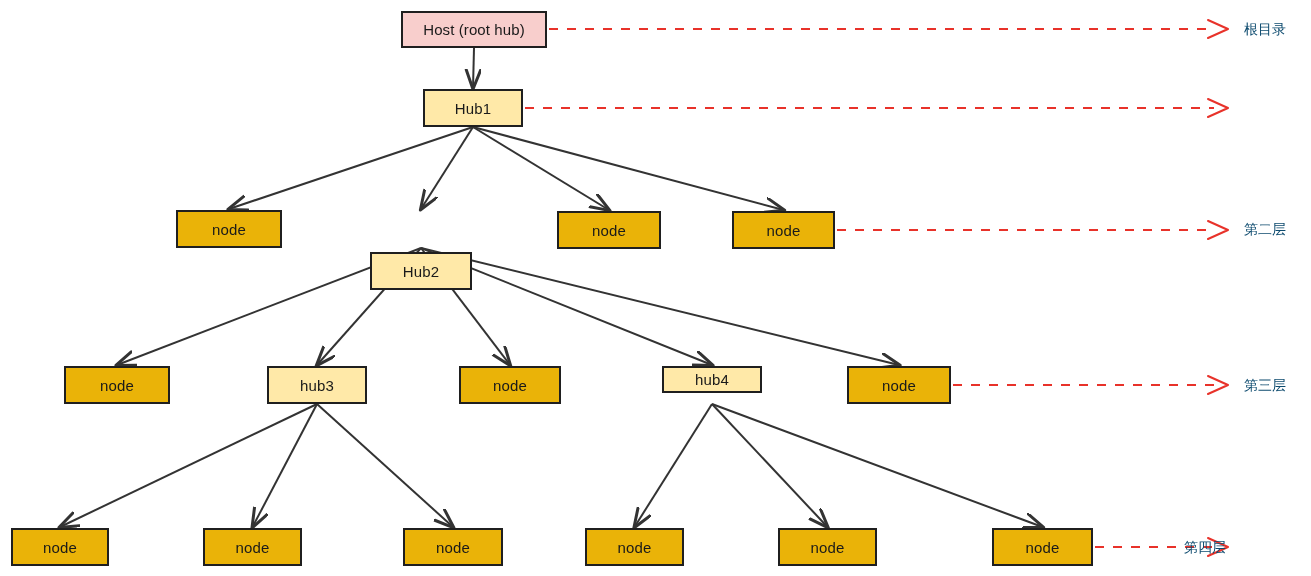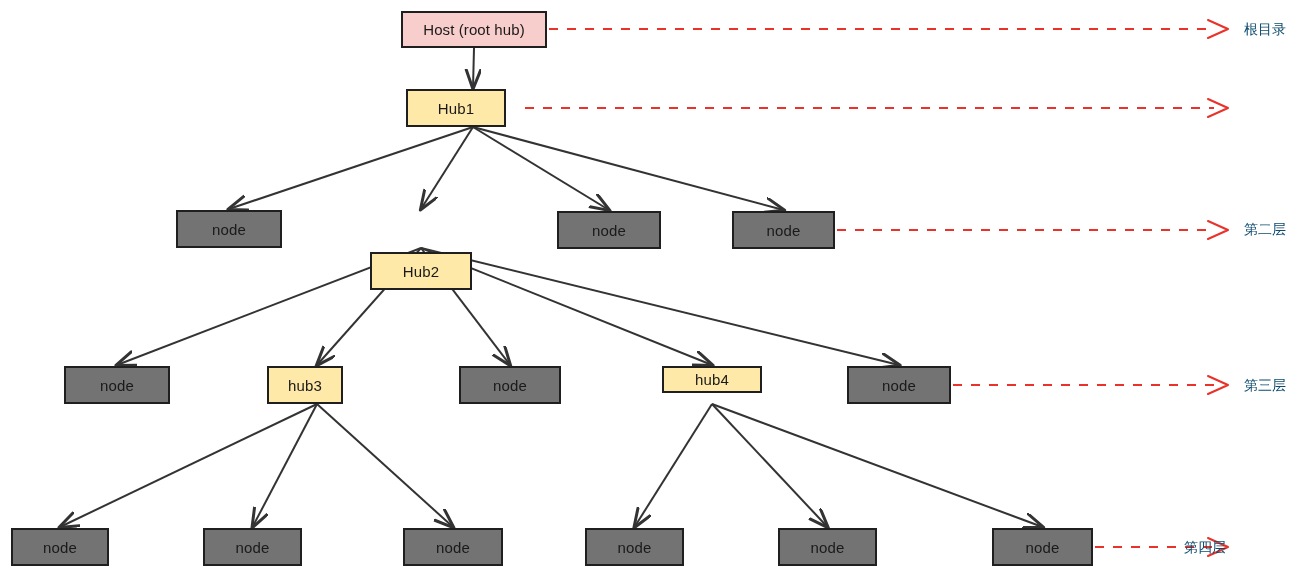--- a/index.html
+++ b/index.html
@@ -33,21 +33,21 @@
     align-items: center;
     justify-content: center;
     font-size: 15px;
     color: #1a1a1a;
     line-height: 1;
     white-space: nowrap;
     letter-spacing: 0.1px;
   }
   .box.host   { background: #f8cecc; }
   .box.hub    { background: #ffe9a8; }
-  .box.node   { background: #737373; }
+  .box.node   { background: #eab308; }
 
   .layer-label {
     position: absolute;
     color: #0c4a6e;
     font-size: 14px;
     white-space: nowrap;
     line-height: 1;
   }
 </style>
 </head>
@@ -94,39 +94,39 @@
       </g>
       <g>
         <line x1="1095" y1="547" x2="1214" y2="547" stroke="#e8322a" stroke-width="2" stroke-dasharray="9 9"></line>
         <path d="M1208,538 L1228,547 L1208,556" fill="none" stroke="#e8322a" stroke-width="2" stroke-linecap="round" stroke-linejoin="round"></path>
       </g>
     </svg>
   <div id="boxes">
       <div class="box host" style="left: 401px; top: 11px; width: 146px; height: 37px;">
         <span>Host (root hub)</span>
       </div>
-      <div class="box hub" style="left: 406px; top: 89px; width: 100px; height: 38px;">
+      <div class="box hub" style="left: 423px; top: 89px; width: 100px; height: 38px;">
         <span>Hub1</span>
       </div>
       <div class="box node" style="left: 176px; top: 210px; width: 106px; height: 38px;">
         <span>node</span>
       </div>
       <div class="box hub" style="left: 370px; top: 210px; width: 102px; height: 38px; margin-top: 42px;">
         <span>Hub2</span>
       </div>
       <div class="box node" style="left: 557px; top: 211px; width: 104px; height: 38px;">
         <span>node</span>
       </div>
       <div class="box node" style="left: 732px; top: 211px; width: 103px; height: 38px;">
         <span>node</span>
       </div>
       <div class="box node" style="left: 64px; top: 366px; width: 106px; height: 38px;">
         <span>node</span>
       </div>
-      <div class="box hub" style="left: 267px; top: 366px; width: 76px; height: 38px;">
+      <div class="box hub" style="left: 267px; top: 366px; width: 100px; height: 38px;">
         <span>hub3</span>
       </div>
       <div class="box node" style="left: 459px; top: 366px; width: 102px; height: 38px;">
         <span>node</span>
       </div>
       <div class="box hub" style="left: 662px; top: 366px; width: 100px; height: 27px;">
         <span>hub4</span>
       </div>
       <div class="box node" style="left: 847px; top: 366px; width: 104px; height: 38px;">
         <span>node</span>

